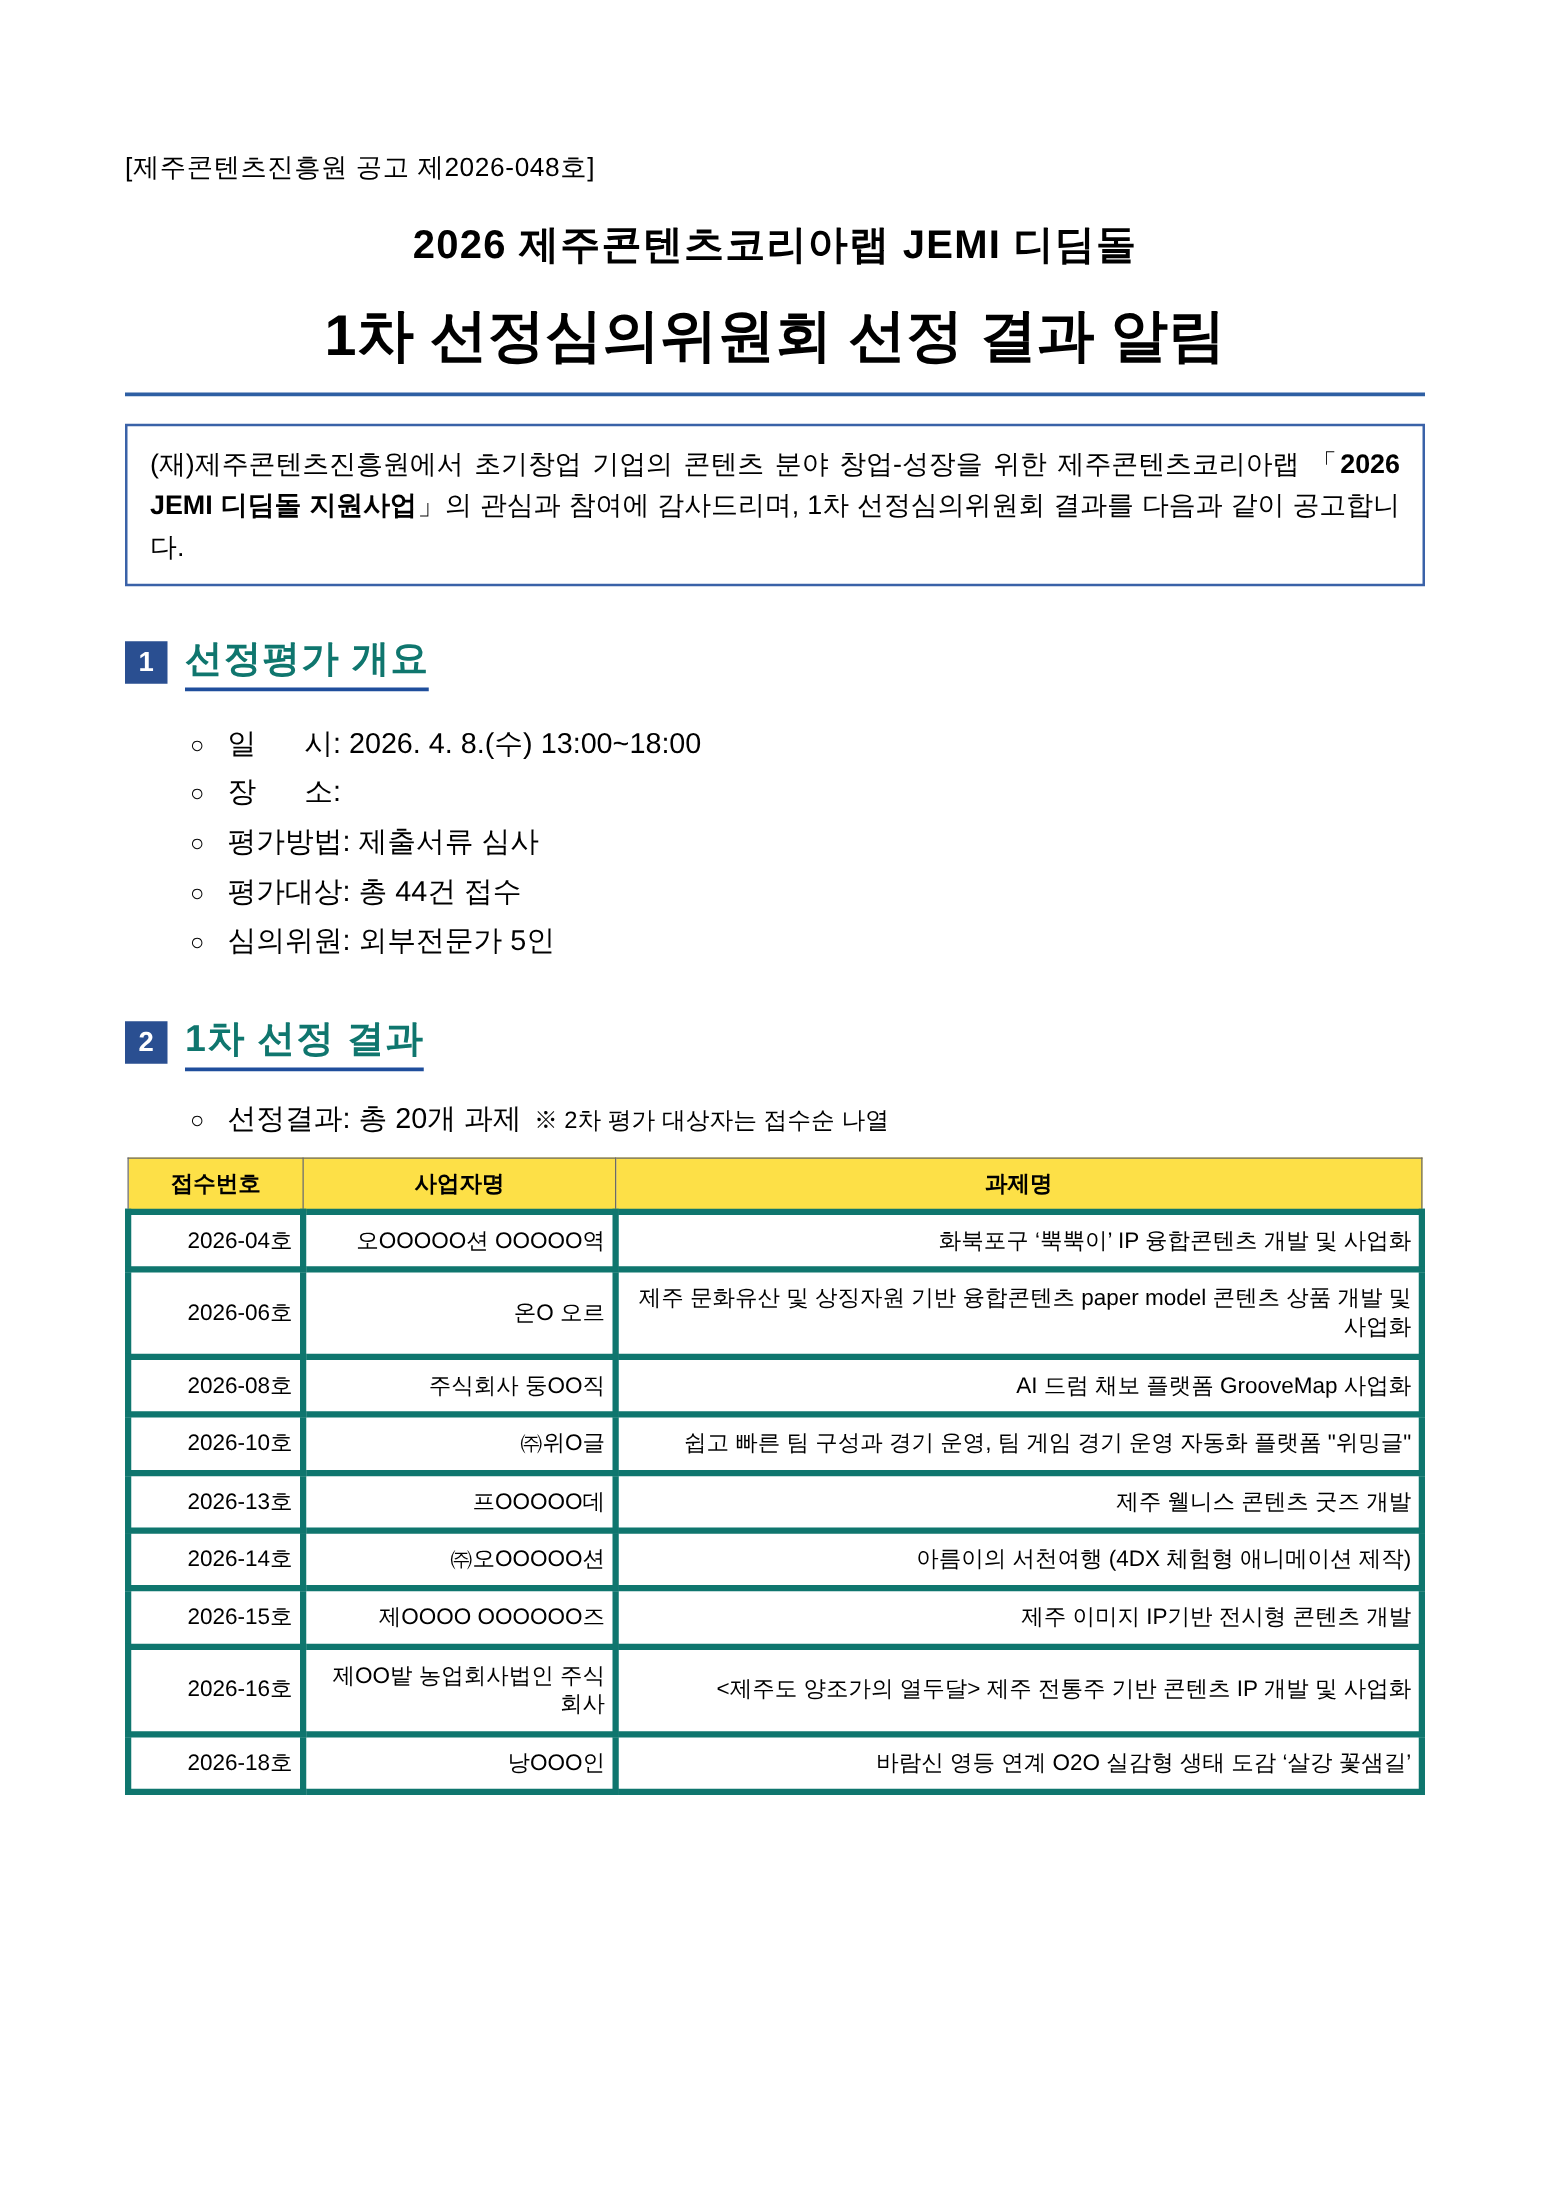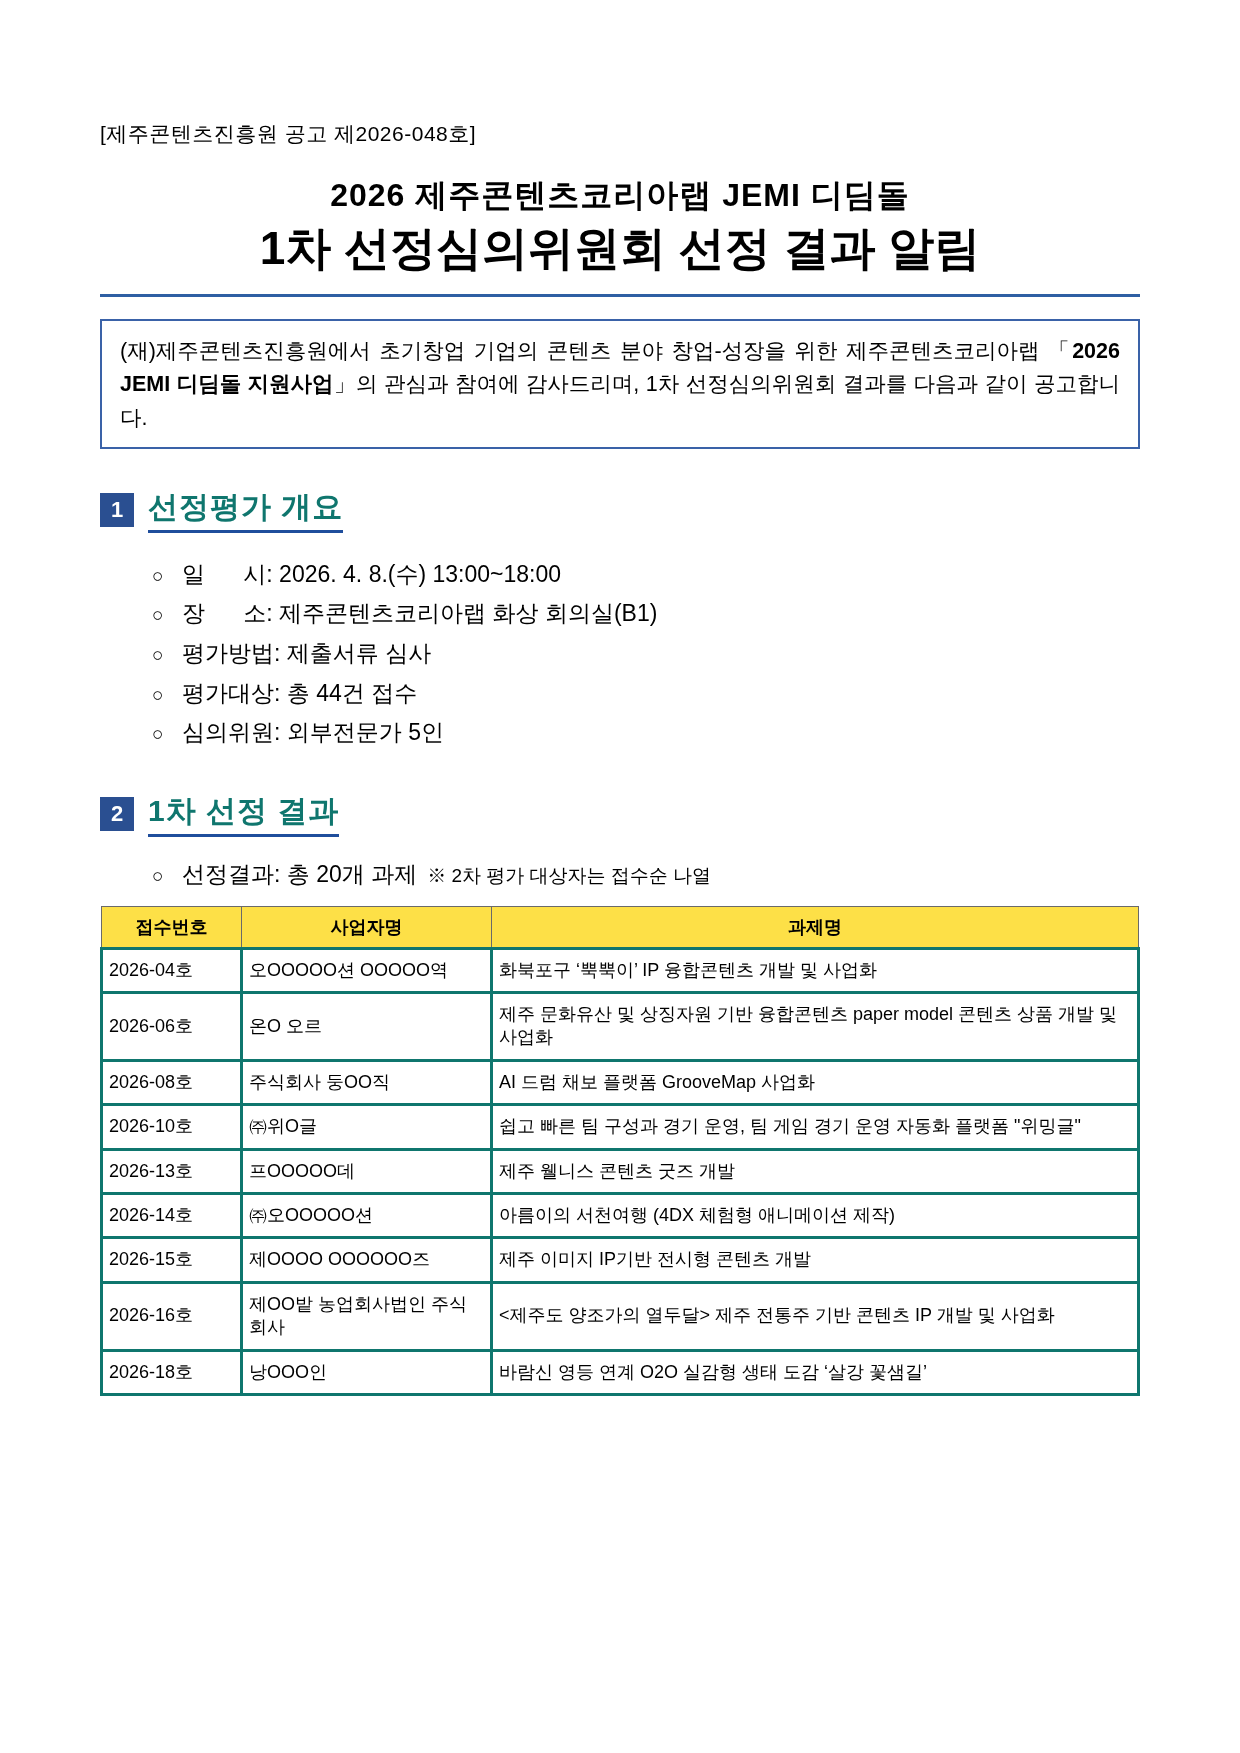--- a/index.html
+++ b/index.html
@@ -28,21 +28,21 @@
     letter-spacing: 0.5px;
     margin-bottom: 26px;
   }
 
   
   .title-sub {
     text-align: center;
     font-size: 32px;
     font-weight: bold;
     letter-spacing: 1px;
-    margin-bottom: 0;
+    margin-bottom: 20px;
   }
   .title-main {
     text-align: center;
     font-size: 46px;
     font-weight: bold;
     letter-spacing: 0px;
     margin-bottom: 14px;
   }
   .rule {
     height: 3px;
@@ -145,23 +145,23 @@
     font-size: 18px;
   }
   table.result-table th {
     background: #fde047;
     border: 1px solid #6a6a6a;
     font-weight: bold;
     padding: 8px 4px;
     text-align: center;
   }
   table.result-table td {
-    border: 3px solid #0f766e;
+    border: 5px solid #0f766e;
     padding: 9px 6px;
-    text-align: left;
+    text-align: right;
     line-height: 1.3;
     vertical-align: middle;
   }
   col.c-no { width: 140px; }
   col.c-name { width: 250px; }
   col.c-task { width: auto; }
 </style>
 </head>
 <body>
 
@@ -185,21 +185,20 @@
     </div>
     <div class="bullets">
       <div class="bullet-row">
         <span class="bullet-mark">○</span>
         <span class="bullet-label">일      시:</span>
         <span class="bullet-text"> 2026. 4. 8.(수) 13:00~18:00</span>
       </div>
       <div class="bullet-row">
         <span class="bullet-mark">○</span>
         <span class="bullet-label">장      소:</span>
-        <span class="bullet-text"> 제주콘텐츠코리아랩 화상 회의실(B1)</span>
       </div>
       <div class="bullet-row">
         <span class="bullet-mark">○</span>
         <span class="bullet-label">평가방법:</span>
         <span class="bullet-text"> 제출서류 심사</span>
       </div>
       <div class="bullet-row">
         <span class="bullet-mark">○</span>
         <span class="bullet-label">평가대상:</span>
         <span class="bullet-text"> 총 44건 접수</span>

